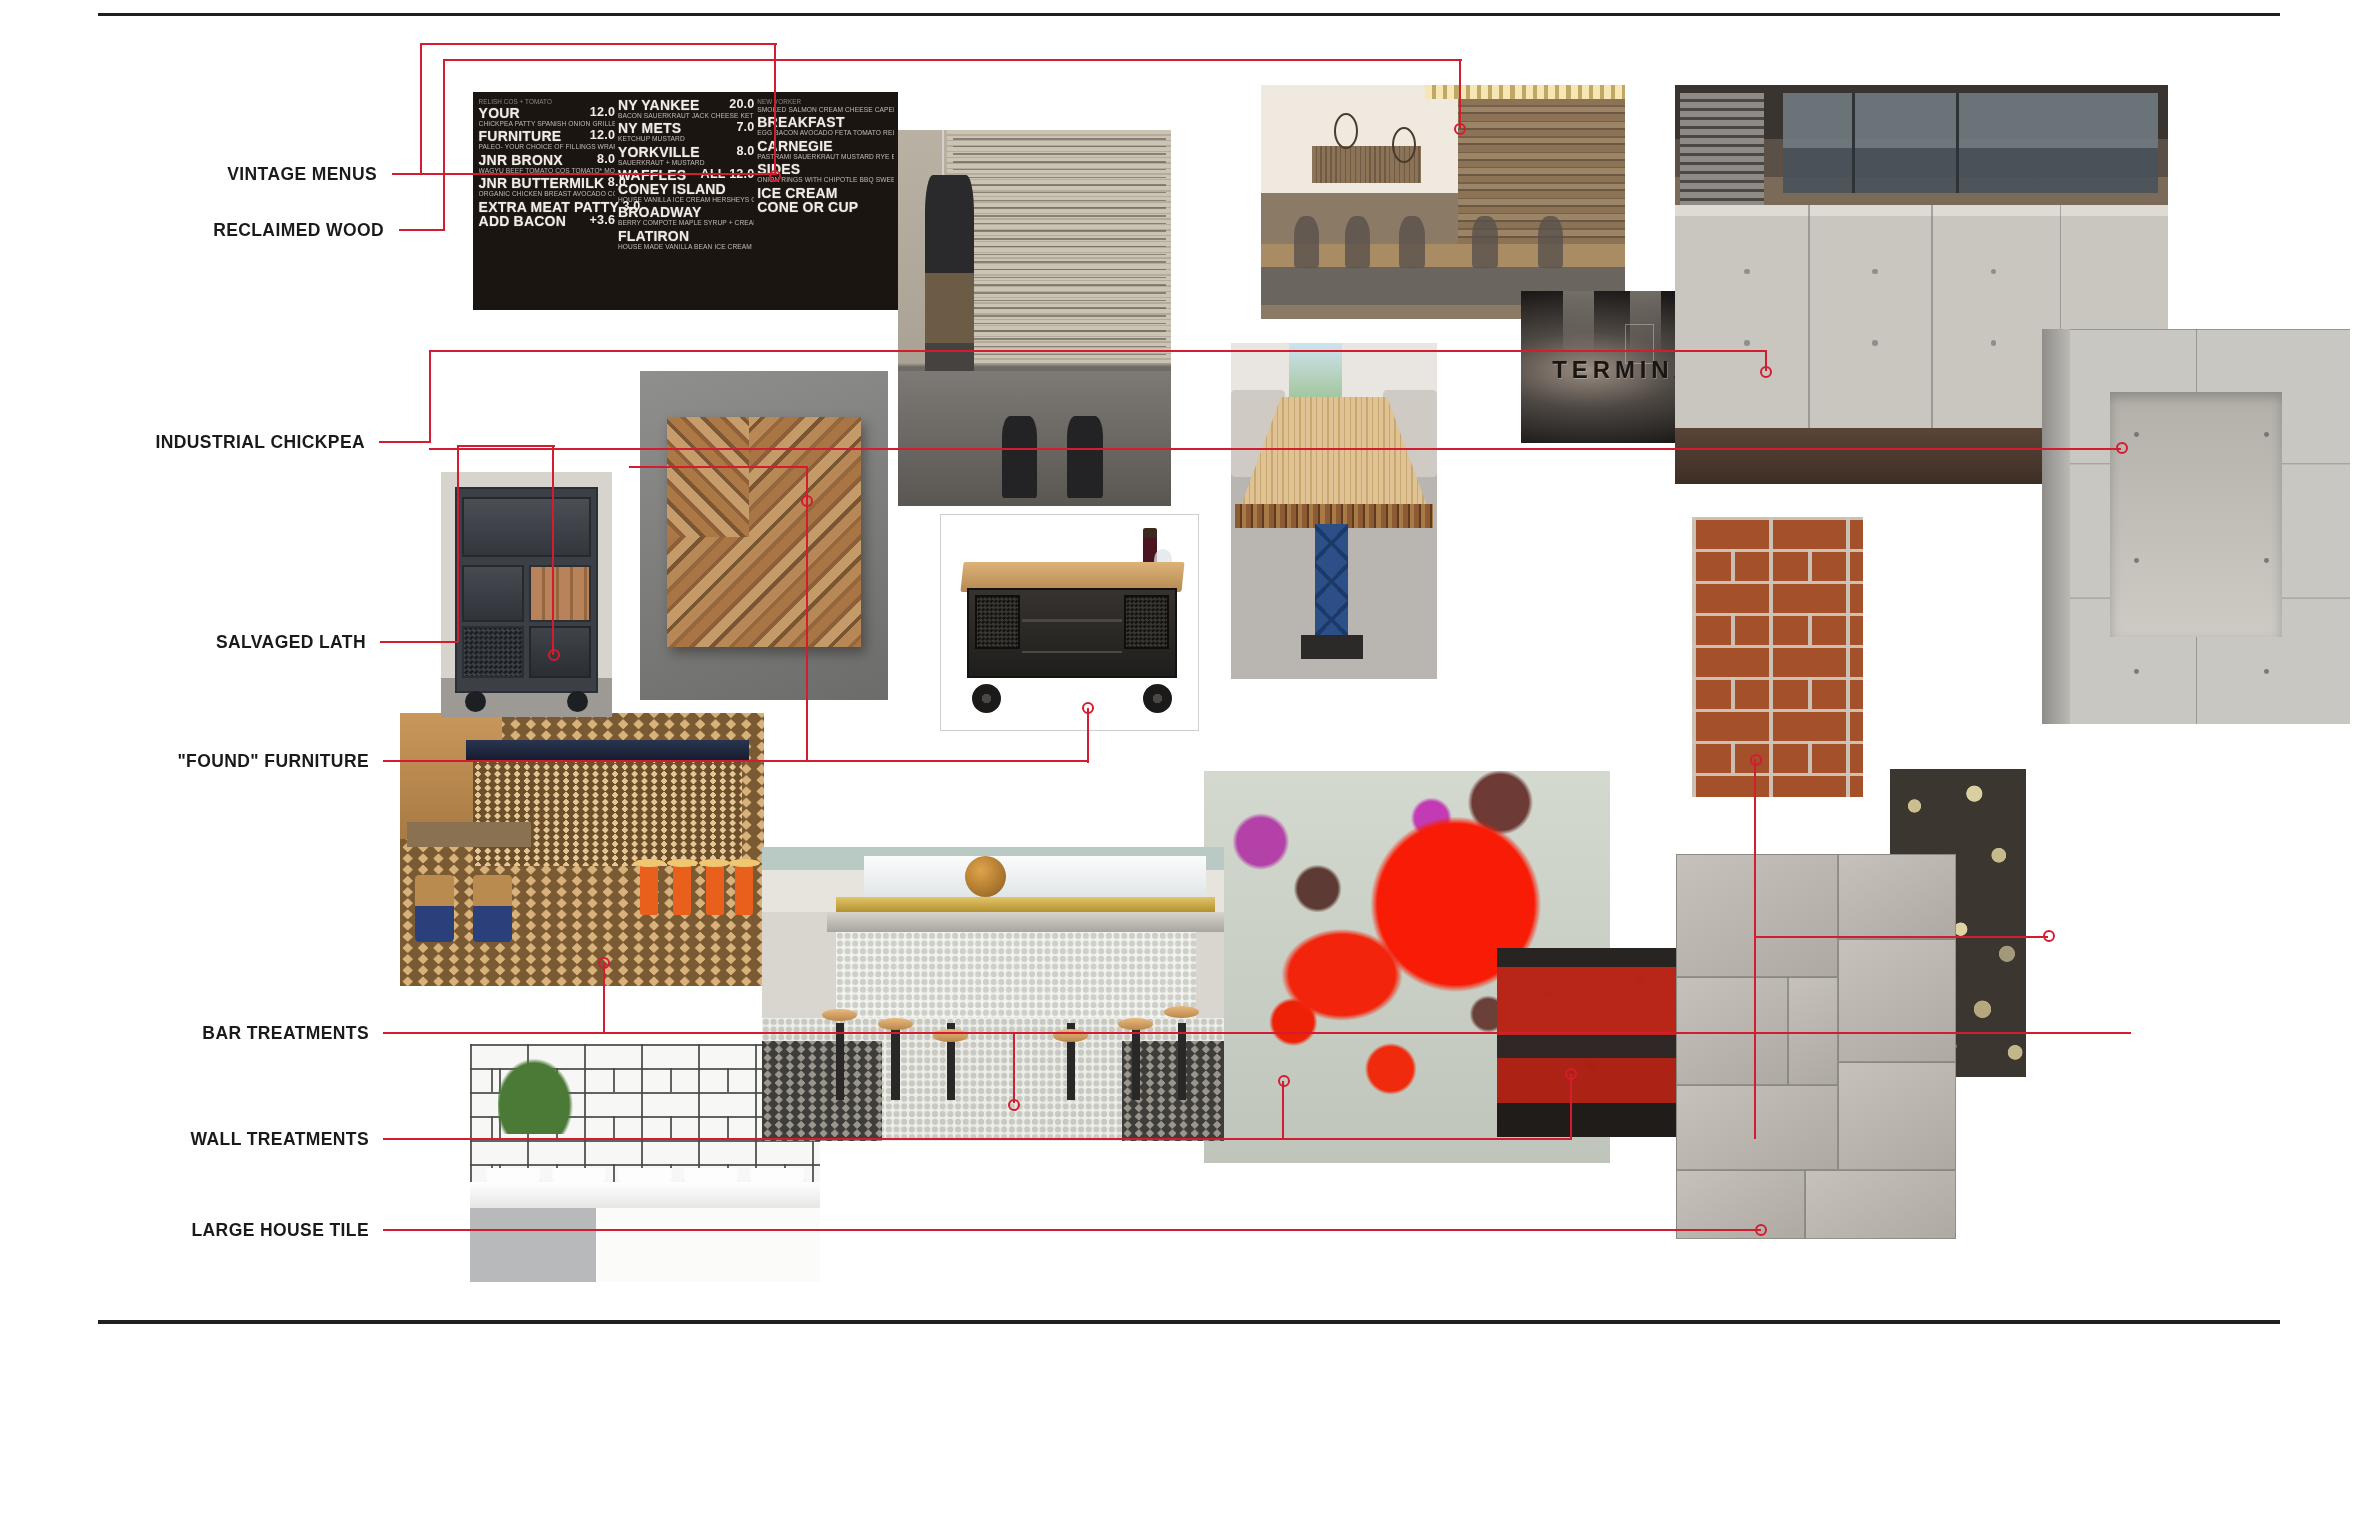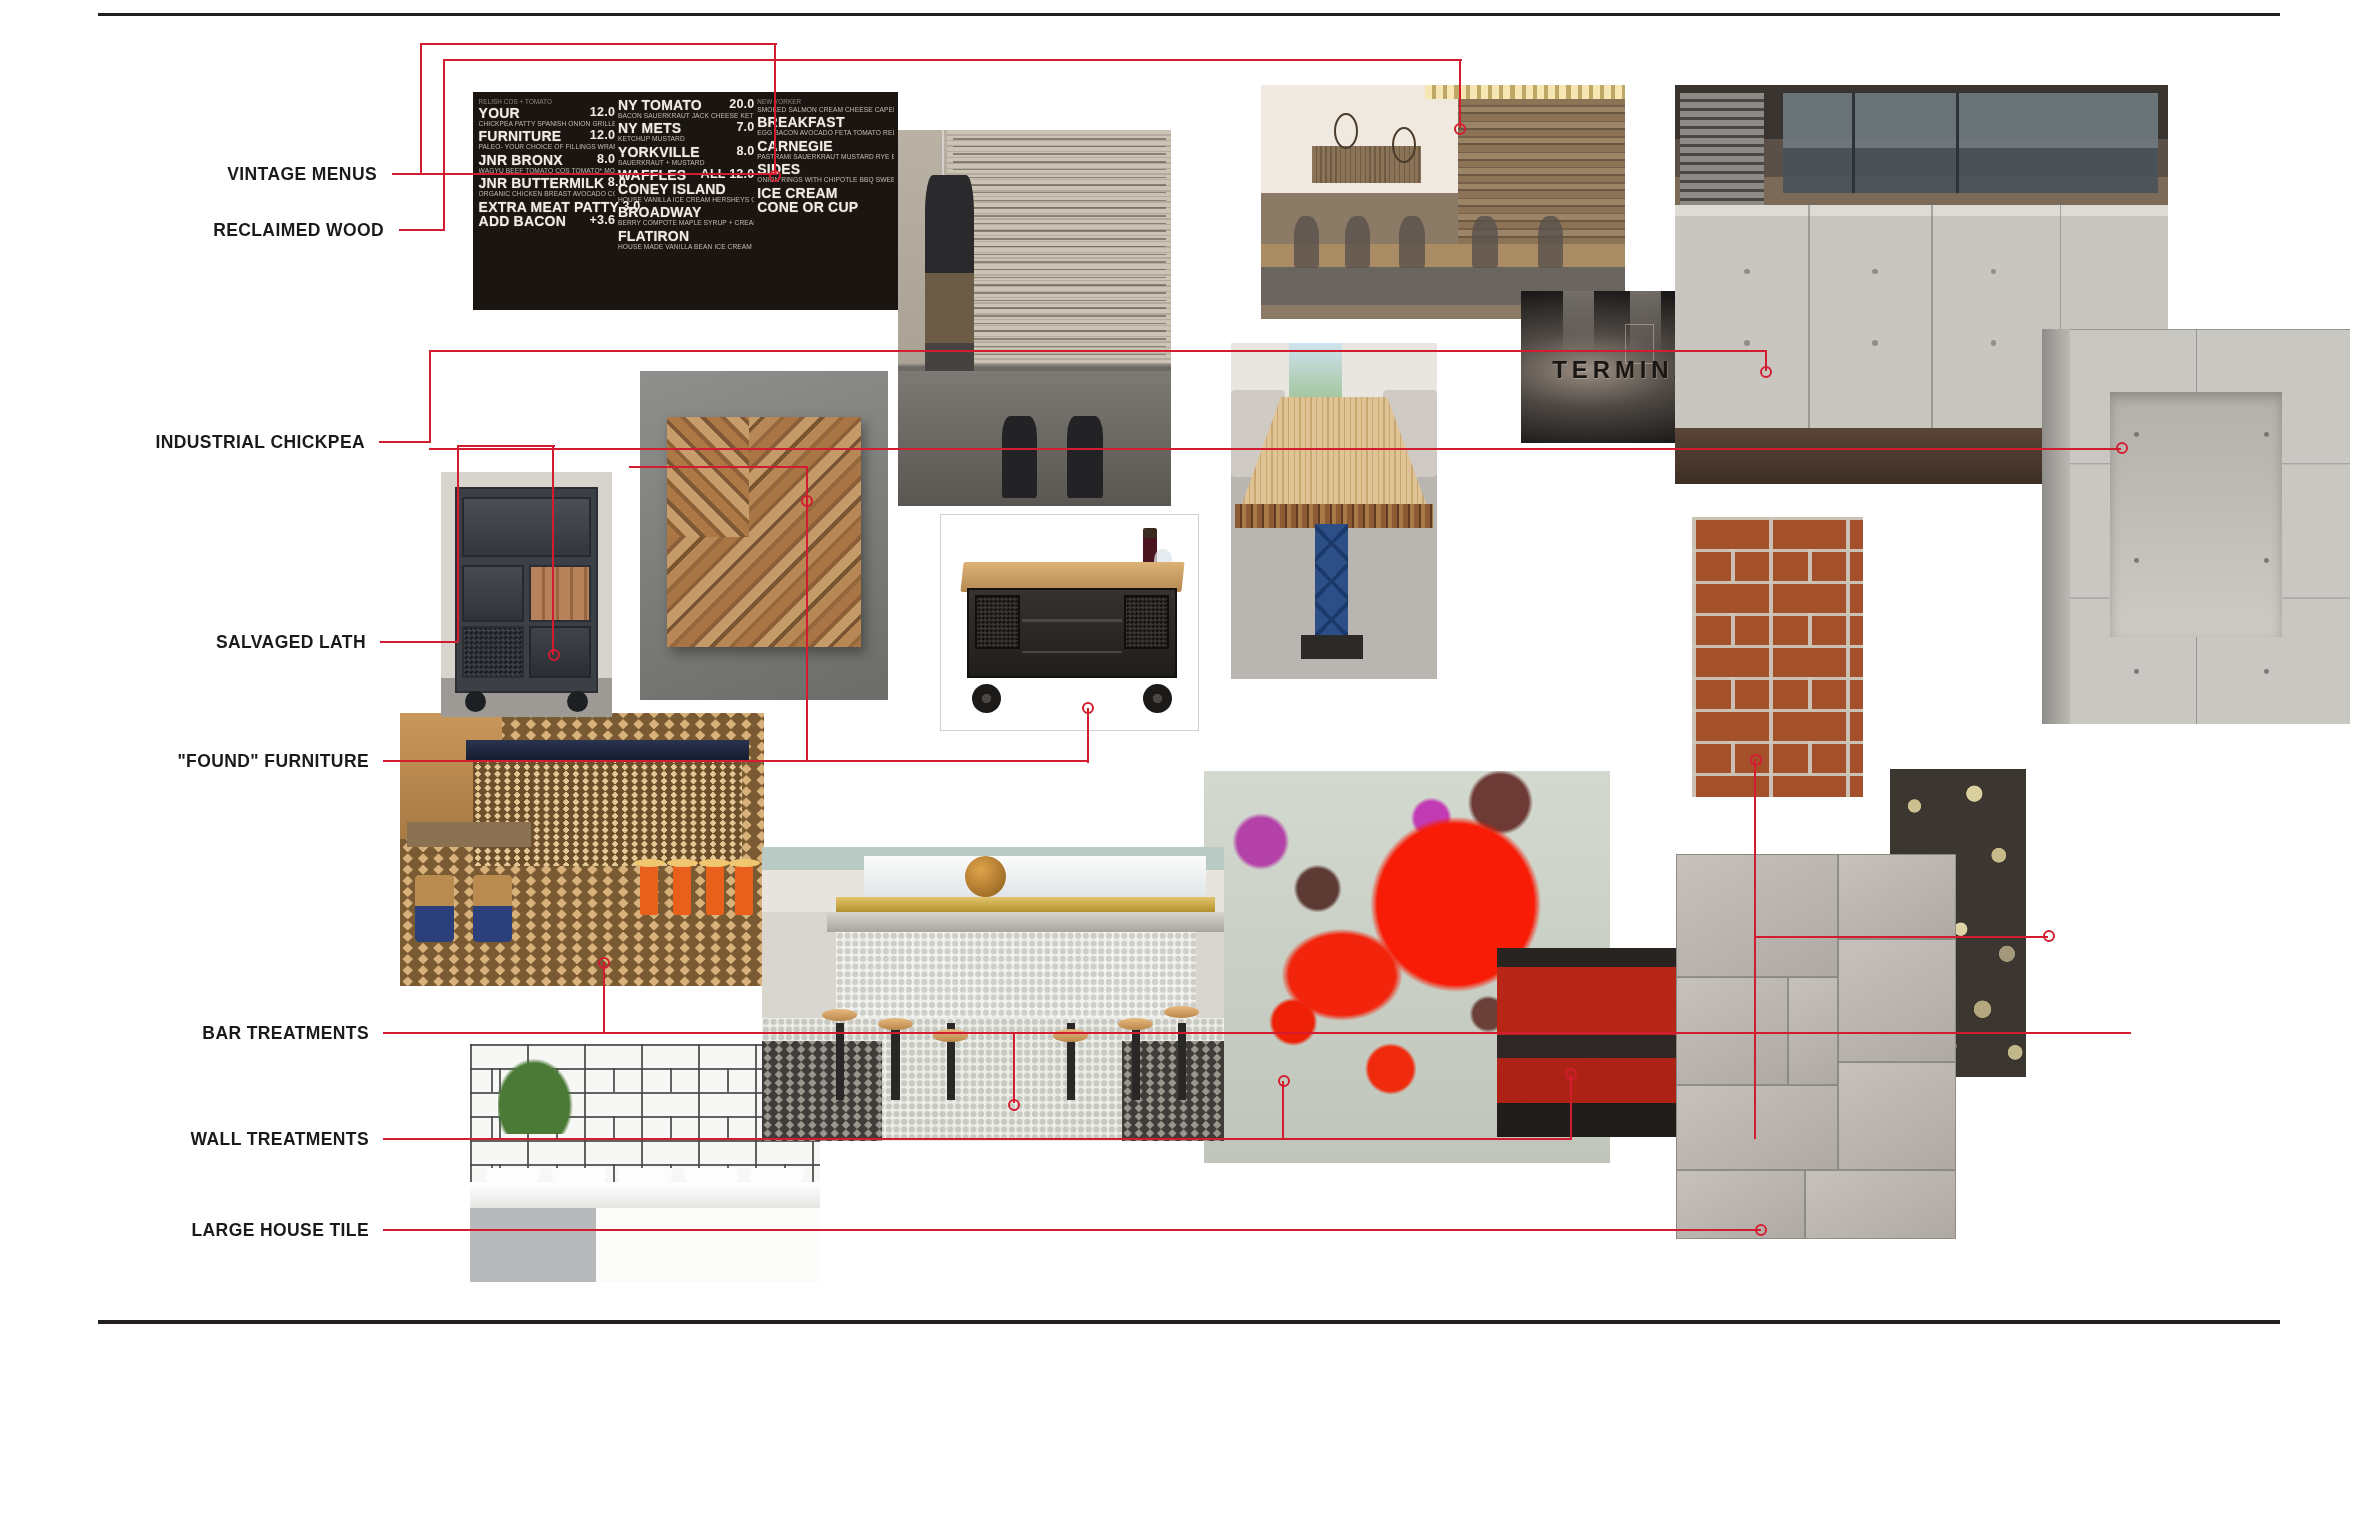--- a/index.html
+++ b/index.html
@@ -362,21 +362,21 @@
           <span class="nm">EXTRA MEAT PATTY</span>
           <span class="pr">3.0</span>
         </div>
       <div class="mb-item">
           <span class="nm">ADD BACON</span>
           <span class="pr">+3.6</span>
         </div>
     </div>
     <div class="mb-col">
       <div class="mb-item">
-          <span class="nm">NY TOMATO</span>
+          <span class="nm">NY YANKEE</span>
           <span class="pr">20.0</span>
         </div>
       <div class="mb-desc">BACON SAUERKRAUT JACK CHEESE KETCHUP MUSTARD</div>
       <div class="mb-item">
           <span class="nm">NY METS</span>
           <span class="pr">7.0</span>
         </div>
       <div class="mb-desc">KETCHUP MUSTARD</div>
       <div class="mb-item">
           <span class="nm">YORKVILLE</span>

